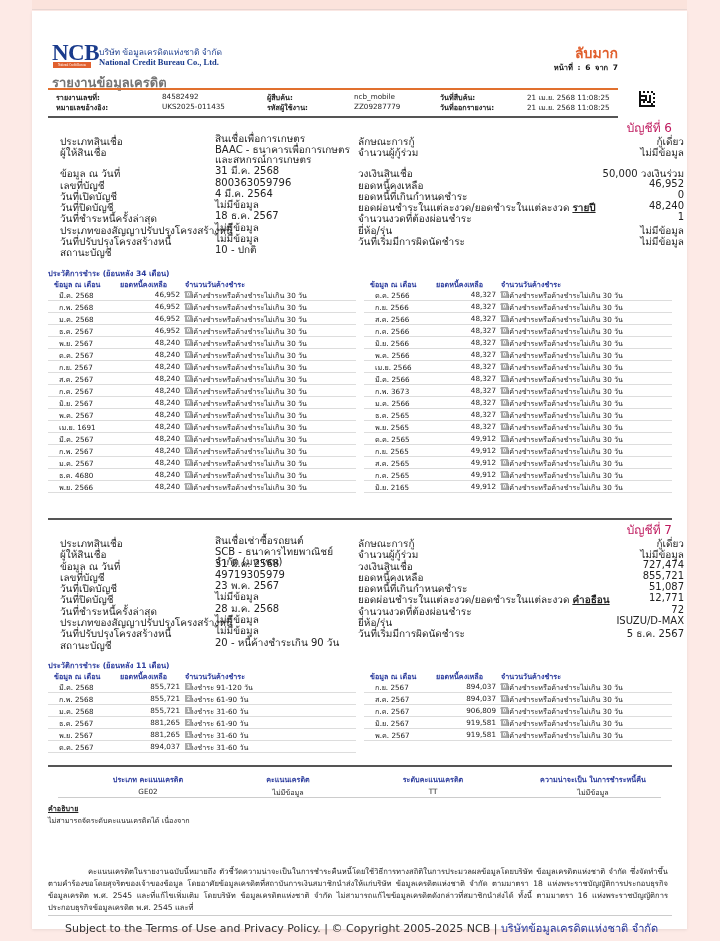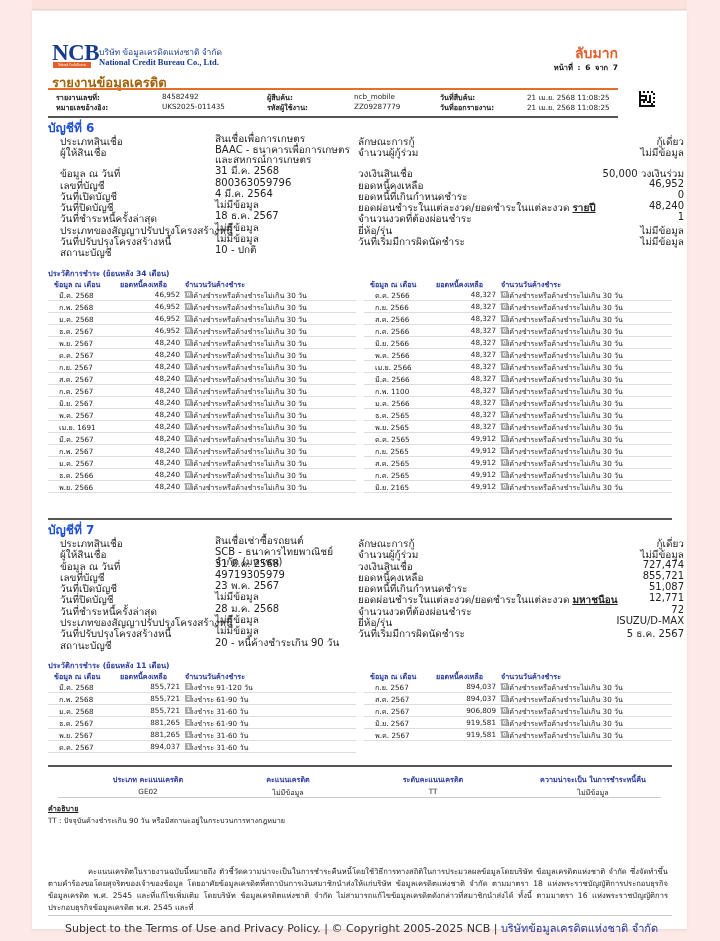--- a/index.html
+++ b/index.html
@@ -8,33 +8,33 @@
   .topbar { position: absolute; left: 32px; top: 0; width: 655px; height: 10px; background: #fbe3dc; border-bottom: 1px solid #e8d6d2; }
   .page { position: absolute; left: 32px; top: 11px; width: 655px; height: 918px; background: #fff; box-shadow: 0 1px 3px rgba(0,0,0,0.08); }
   .inner { position: absolute; left: 16px; top: 0; width: 624px; }
 
   
   .hdr { position: absolute; top: 31px; left: 0; width: 570px; height: 45px; }
   .logo-ncb { position: absolute; left: 4px; top: 0px; font-family: "Liberation Serif", serif; font-weight: bold; font-size: 23px; color: #1a3b8c; letter-spacing: -0.5px; line-height: 22px; }
   .logo-strip { position: absolute; left: 5px; top: 20px; width: 38px; height: 6px; background: #e1602e; color: #fff; font-size: 3px; line-height: 6px; text-align: center; font-family: "Liberation Serif", serif; overflow: hidden; white-space: nowrap; }
   .logo-th { position: absolute; left: 51px; top: 3px; font-family: "Liberation Serif", serif; font-size: 8.5px; color: #1a3b8c; }
   .logo-en { position: absolute; left: 51px; top: 15px; font-family: "Liberation Serif", serif; font-weight: bold; font-size: 8.5px; color: #1a3b8c; }
-  .report-title { position: absolute; left: 4px; top: 30px; font-size: 13px; font-weight: bold; color: #a16207; }
+  .report-title { position: absolute; left: 4px; top: 30px; font-size: 13px; font-weight: bold; color: #737373; }
   .secret { position: absolute; right: 0; top: 0; font-size: 14px; font-weight: bold; color: #e1602e; }
   .pageno { position: absolute; right: 0; top: 19px; font-size: 7.5px; font-weight: bold; color: #111; word-spacing: 2px; }
   .qr { position: absolute; left: 591px; top: 80px; width: 16px; height: 16px; }
   .orange-rule { position: absolute; left: 0; top: 77px; width: 570px; height: 2px; background: #e1702e; }
 
   .meta { position: absolute; left: 0; top: 80px; width: 570px; height: 24px; font-size: 7.2px; }
   .meta .row { position: absolute; left: 0; width: 570px; height: 11px; }
   .meta span { position: absolute; top: 0; white-space: nowrap; }
   .meta .lbl { font-weight: bold; color: #222; }
   .meta-rule { position: absolute; left: 0; top: 105px; width: 570px; height: 2px; background: #555; }
 
-  .acct-title { position: absolute; left: 0; width: 624px; text-align: left; font-size: 12px; font-weight: bold; color: #1d4ed8; }
+  .acct-title { position: absolute; left: 0; width: 624px; text-align: right; font-size: 12px; font-weight: normal; color: #be185d; }
   .info { position: absolute; left: 12px; width: 624px; font-size: 10px; }
   .info .r { position: relative; height: 11.3px; }
   .info .r.tall { height: 21px; }
   .info span { position: absolute; top: 0; white-space: nowrap; }
   .info .c1 { left: 0; }
   .info .c2 { left: 155px; width: 140px; white-space: normal; line-height: 10px; }
   .info .c3 { left: 298px; }
   .info .c4 { right: 0; text-align: right; }
   .u { text-decoration: underline; font-weight: bold; }
 
@@ -312,21 +312,21 @@
         </div>
         <div class="hr">
           <span class="m">ม.ค. 2567</span>
           <span class="b">48,240</span>
           <span class="s">
             <span class="badge">0</span>
             <span style="position: static;">ไม่ค้างชำระหรือค้างชำระไม่เกิน 30 วัน</span>
           </span>
         </div>
         <div class="hr">
-          <span class="m">ธ.ค. 2566</span>
+          <span class="m">ธ.ค. 4680</span>
           <span class="b">48,240</span>
           <span class="s">
             <span class="badge">0</span>
             <span style="position: static;">ไม่ค้างชำระหรือค้างชำระไม่เกิน 30 วัน</span>
           </span>
         </div>
         <div class="hr">
           <span class="m">พ.ย. 2566</span>
           <span class="b">48,240</span>
           <span class="s">
@@ -399,21 +399,21 @@
         </div>
         <div class="hr">
           <span class="m">มี.ค. 2566</span>
           <span class="b">48,327</span>
           <span class="s">
             <span class="badge">0</span>
             <span style="position: static;">ไม่ค้างชำระหรือค้างชำระไม่เกิน 30 วัน</span>
           </span>
         </div>
         <div class="hr">
-          <span class="m">ก.พ. 1100</span>
+          <span class="m">ก.พ. 3673</span>
           <span class="b">48,327</span>
           <span class="s">
             <span class="badge">0</span>
             <span style="position: static;">ไม่ค้างชำระหรือค้างชำระไม่เกิน 30 วัน</span>
           </span>
         </div>
         <div class="hr">
           <span class="m">ม.ค. 2566</span>
           <span class="b">48,327</span>
           <span class="s">
@@ -509,21 +509,21 @@
         </div>
         <div class="r">
           <span class="c1">วันที่เปิดบัญชี</span>
           <span class="c2">23 พ.ค. 2567</span>
           <span class="c3"><span style="position: static;">ยอดหนี้ที่เกินกำหนดชำระ</span></span>
           <span class="c4">51,087</span>
         </div>
         <div class="r">
           <span class="c1">วันที่ปิดบัญชี</span>
           <span class="c2">ไม่มีข้อมูล</span>
-          <span class="c3"><span style="position: static;">ยอดผ่อนชำระในแต่ละงวด/ยอดชำระในแต่ละงวด</span><span class="u" style="position: static; margin-left: 3px;">มหาชนือน</span></span>
+          <span class="c3"><span style="position: static;">ยอดผ่อนชำระในแต่ละงวด/ยอดชำระในแต่ละงวด</span><span class="u" style="position: static; margin-left: 3px;">คำอธือน</span></span>
           <span class="c4">12,771</span>
         </div>
         <div class="r">
           <span class="c1">วันที่ชำระหนี้ครั้งล่าสุด</span>
           <span class="c2">28 ม.ค. 2568</span>
           <span class="c3"><span style="position: static;">จำนวนงวดที่ต้องผ่อนชำระ</span></span>
           <span class="c4">72</span>
         </div>
         <div class="r">
           <span class="c1">ประเภทของสัญญาปรับปรุงโครงสร้างหนี้</span>
@@ -657,21 +657,21 @@
       <div class="col h" style="left:465px; width:160px; top:0">ความน่าจะเป็น ในการชำระหนี้คืน</div>
       <div class="col" style="left:30px; width:140px; top:13px">GE02</div>
       <div class="col" style="left:190px; width:100px; top:13px">ไม่มีข้อมูล</div>
       <div class="col" style="left:330px; width:110px; top:13px">TT</div>
       <div class="col" style="left:465px; width:160px; top:13px">ไม่มีข้อมูล</div>
     </div>
     <div class="score-rule" style="top:786px; left:10px; width:603px"></div>
 
     <div class="expl" style="top:792px">
       <div class="t">คำอธิบาย</div>
-      <div>TT : ปัจจุบันค้างชำระเกิน 90 วัน หรือมีสถานะอยู่ในกระบวนการทางกฎหมาย</div>
+      <div>ไม่สามารถจัดระดับคะแนนเครดิตได้ เนื่องจาก</div>
     </div>
     <div class="para" style="top:855px">คะแนนเครดิตในรายงานฉบับนี้หมายถึง ตัวชี้วัดความน่าจะเป็นในการชำระคืนหนี้โดยใช้วิธีการทางสถิติในการประมวลผลข้อมูลโดยบริษัท ข้อมูลเครดิตแห่งชาติ จำกัด ซึ่งจัดทำขึ้นตามคำร้องขอโดยสุจริตของเจ้าของข้อมูล โดยอาศัยข้อมูลเครดิตที่สถาบันการเงินสมาชิกนำส่งให้แก่บริษัท ข้อมูลเครดิตแห่งชาติ จำกัด ตามมาตรา 18 แห่งพระราชบัญญัติการประกอบธุรกิจข้อมูลเครดิต พ.ศ. 2545 และที่แก้ไขเพิ่มเติม โดยบริษัท ข้อมูลเครดิตแห่งชาติ จำกัด ไม่สามารถแก้ไขข้อมูลเครดิตดังกล่าวที่สมาชิกนำส่งได้ ทั้งนี้ ตามมาตรา 16 แห่งพระราชบัญญัติการประกอบธุรกิจข้อมูลเครดิต พ.ศ. 2545 และที่</div>
 
     <div class="foot-rule" style="top:904px"></div>
     <div class="foot" style="top:908px">
       <span>Subject to the Terms of Use and Privacy Policy. | © Copyright 2005-2025 NCB |</span>
       <a>บริษัทข้อมูลเครดิตแห่งชาติ จำกัด</a>
     </div>
   </div>
 </div>

